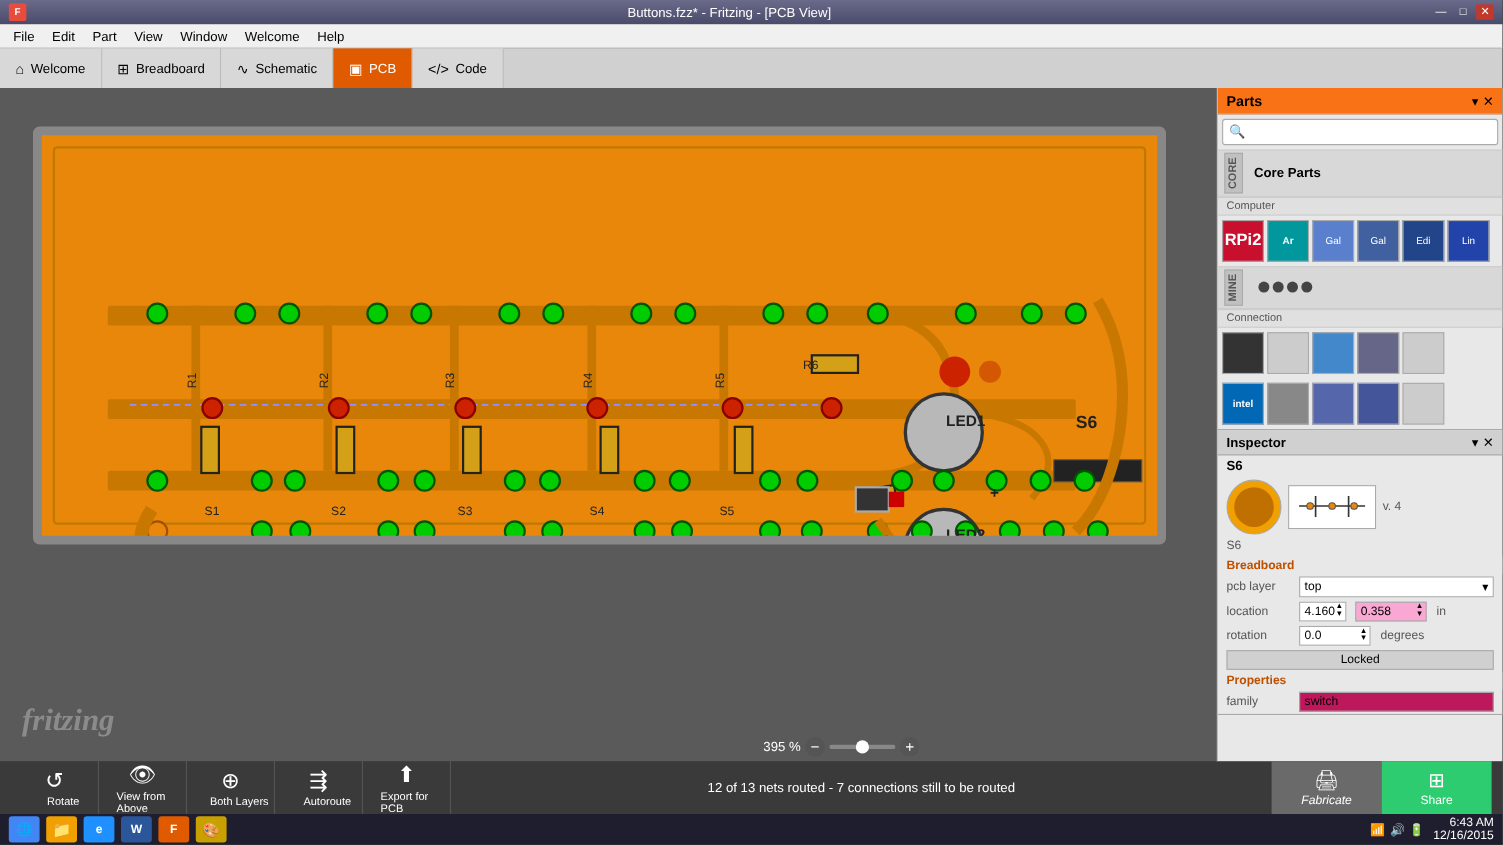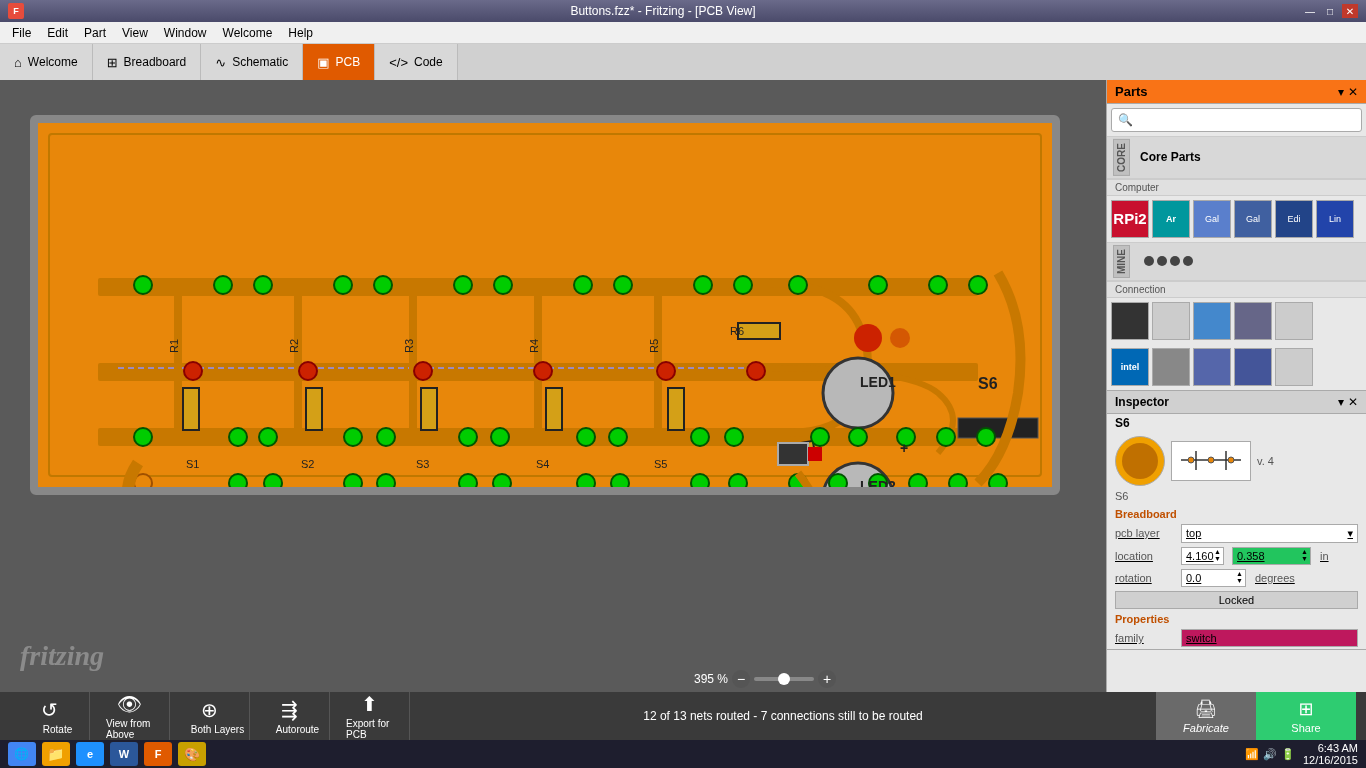--- a/index.html
+++ b/index.html
@@ -127,21 +127,21 @@
       display: flex; align-items: center; justify-content: center; font-size: 9px;
     }
     .component-version { font-size: 11px; color: #555; }
     .component-id-label { padding: 0 8px 4px; font-size: 11px; color: #555; }
 
     .section-subtitle {
       padding: 2px 8px; font-size: 11px; font-weight: bold; color: #c05000;
       background: #e8e8e8;
     }
     .inspector-row {
-      display: flex; align-items: center; padding: 2px 8px; gap: 6px; text-decoration: underline;
+      display: flex; align-items: center; padding: 2px 8px; gap: 6px;
     }
     .inspector-label { width: 60px; font-size: 11px; color: #555; }
     .inspector-value {
       flex: 1; background: #be185d; border: 1px solid #aaa; padding: 2px 4px;
       font-size: 11px; display: flex; align-items: center;
     }
     .inspector-select {
       flex: 1; background: white; border: 1px solid #aaa; padding: 2px 4px;
       font-size: 11px; display: flex; align-items: center; justify-content: space-between;
     }
@@ -528,21 +528,21 @@
 
       <div class="inspector-row">
         <span class="inspector-label">location</span>
         <div class="num-input" style="width:43px;background:white;border:1px solid #aaa;padding:2px 4px;font-size:11px;display:flex;align-items:center;position:relative;">
           <span>4.160</span>
           <div class="num-arrows" style="position:absolute;right:0;top:0;bottom:0;display:flex;flex-direction:column;">
             <span style="font-size:7px;cursor:pointer;padding:0 2px;">▲</span>
             <span style="font-size:7px;cursor:pointer;padding:0 2px;">▼</span>
           </div>
         </div>
-        <div class="num-input" style="width:79px;background:#22c55e;border:1px solid #aaa;padding:2px 4px;font-size:11px;display:flex;align-items:center;position:relative;margin-left:2px;">
+        <div class="num-input" style="width:65px;background:#f9a8d4;border:1px solid #aaa;padding:2px 4px;font-size:11px;display:flex;align-items:center;position:relative;margin-left:2px;">
           <span>0.358</span>
           <div class="num-arrows" style="position:absolute;right:0;top:0;bottom:0;display:flex;flex-direction:column;">
             <span style="font-size:7px;cursor:pointer;padding:0 2px;">▲</span>
             <span style="font-size:7px;cursor:pointer;padding:0 2px;">▼</span>
           </div>
         </div>
         <span class="unit-label" style="margin-left:3px;">in</span>
       </div>
 
       <div class="inspector-row">

